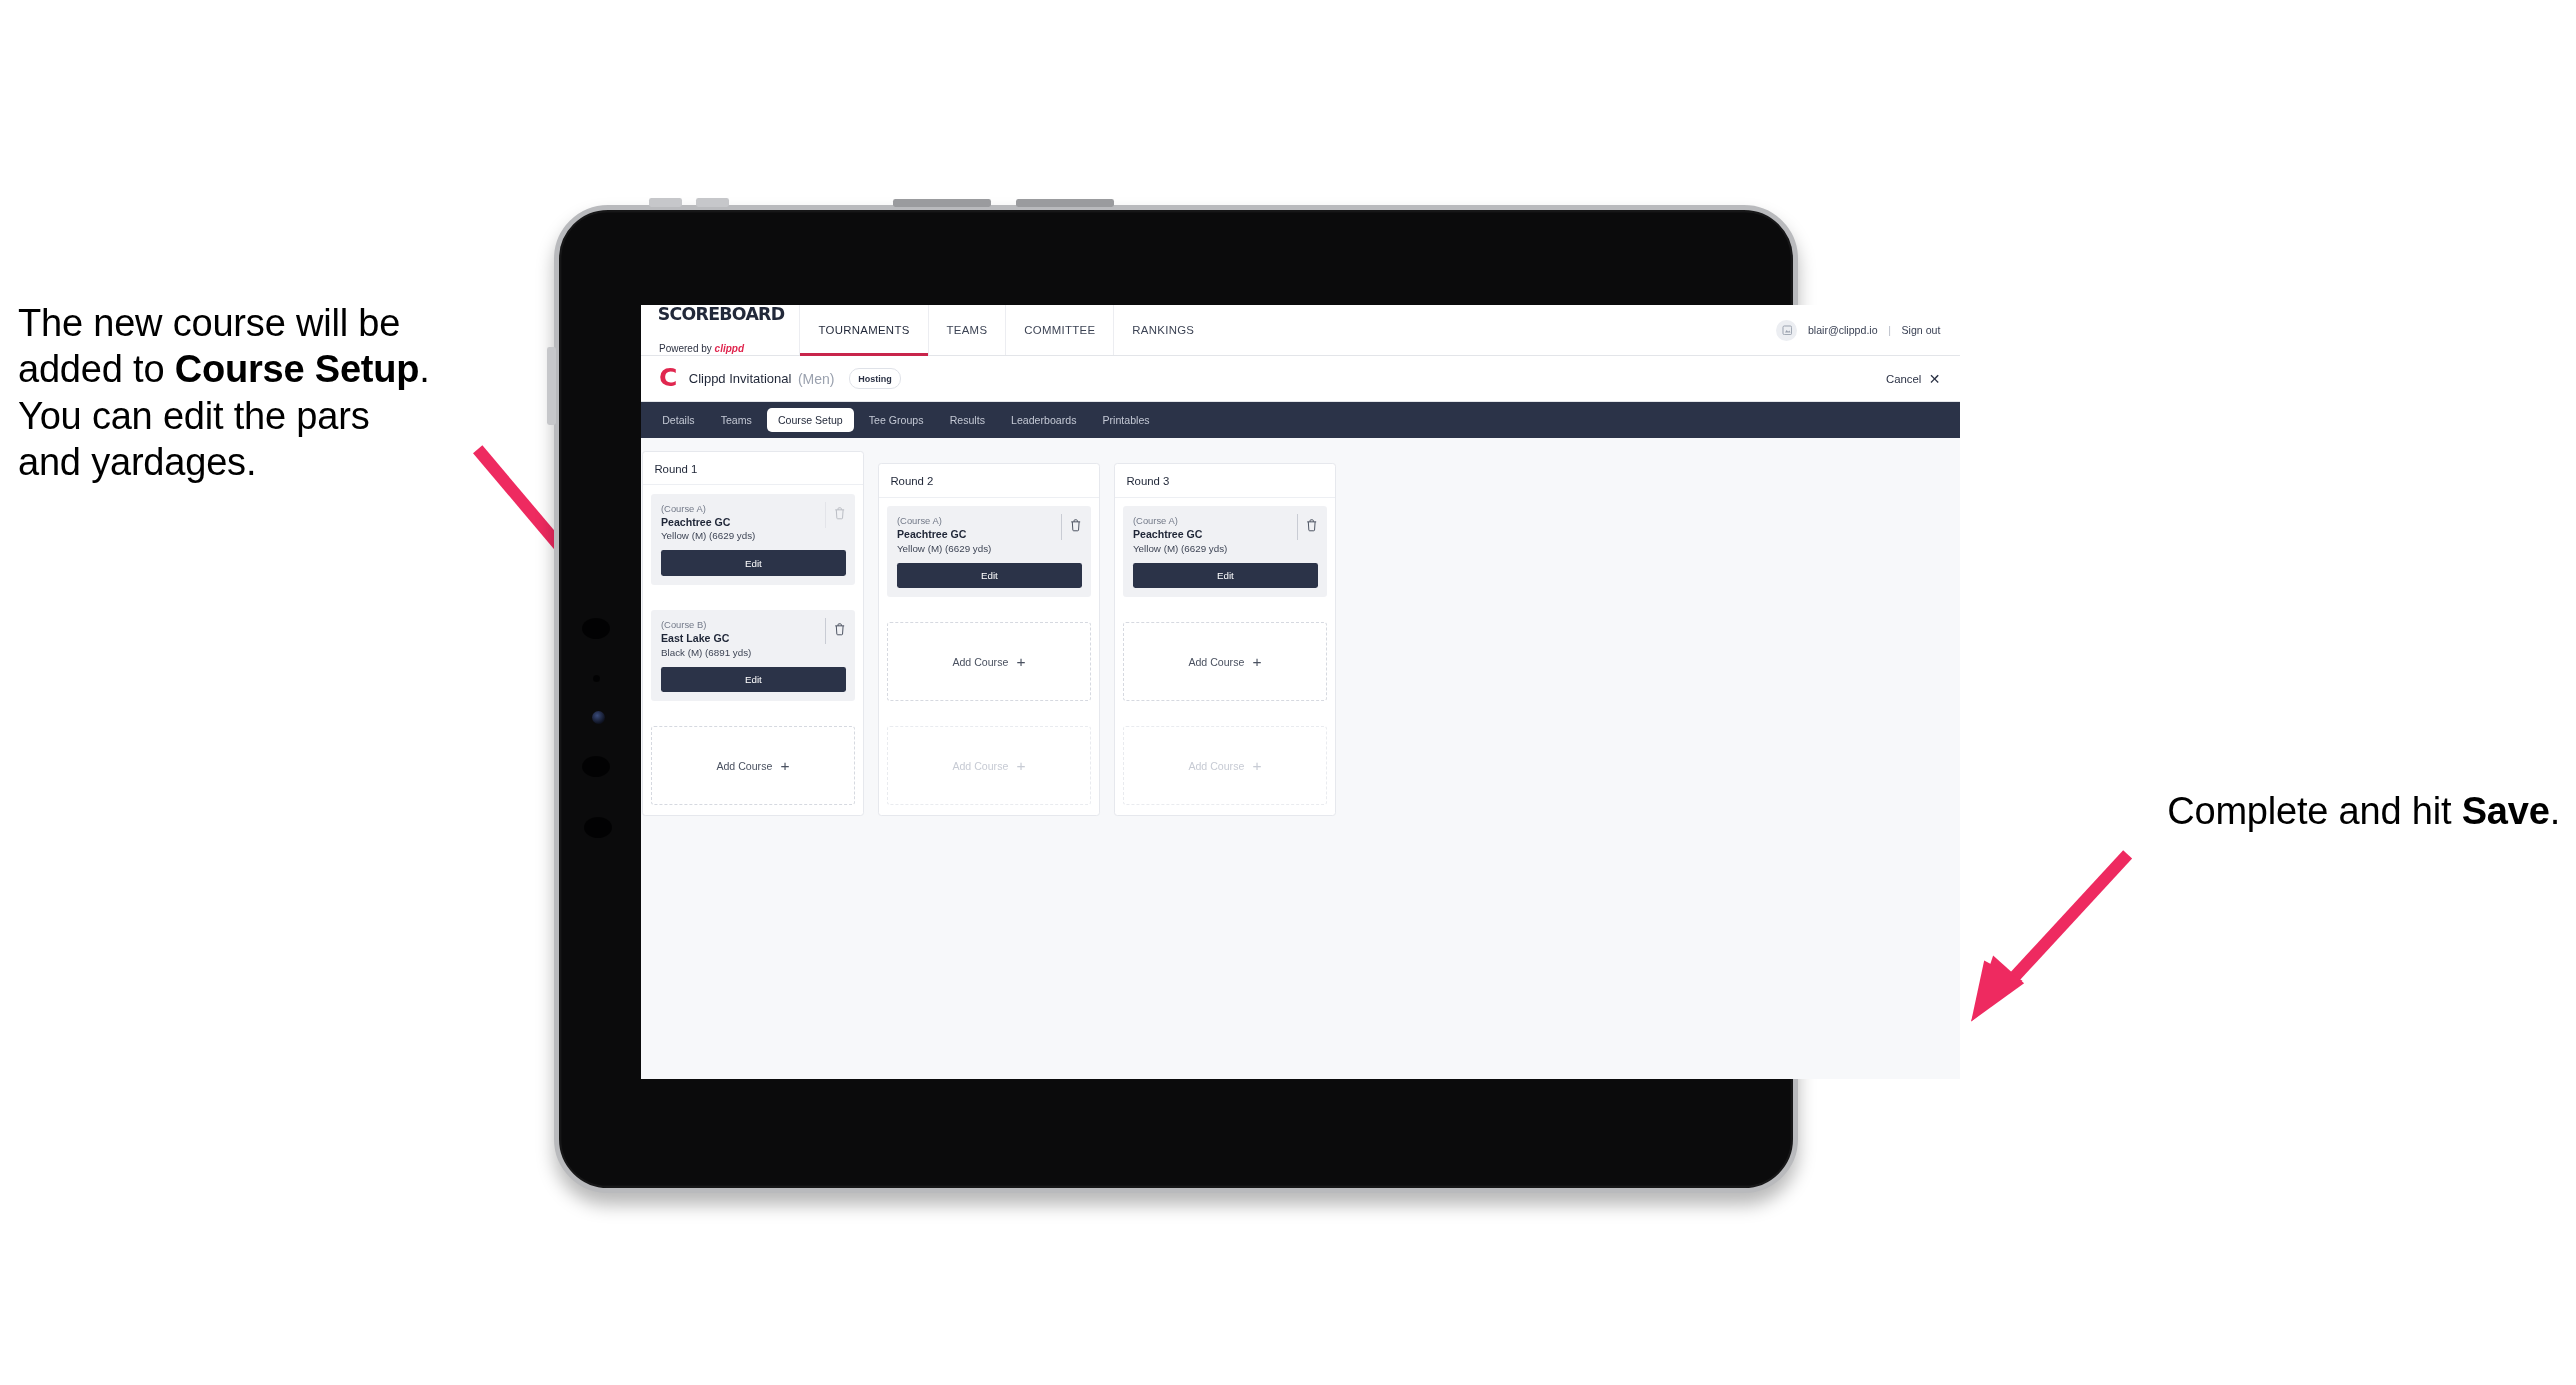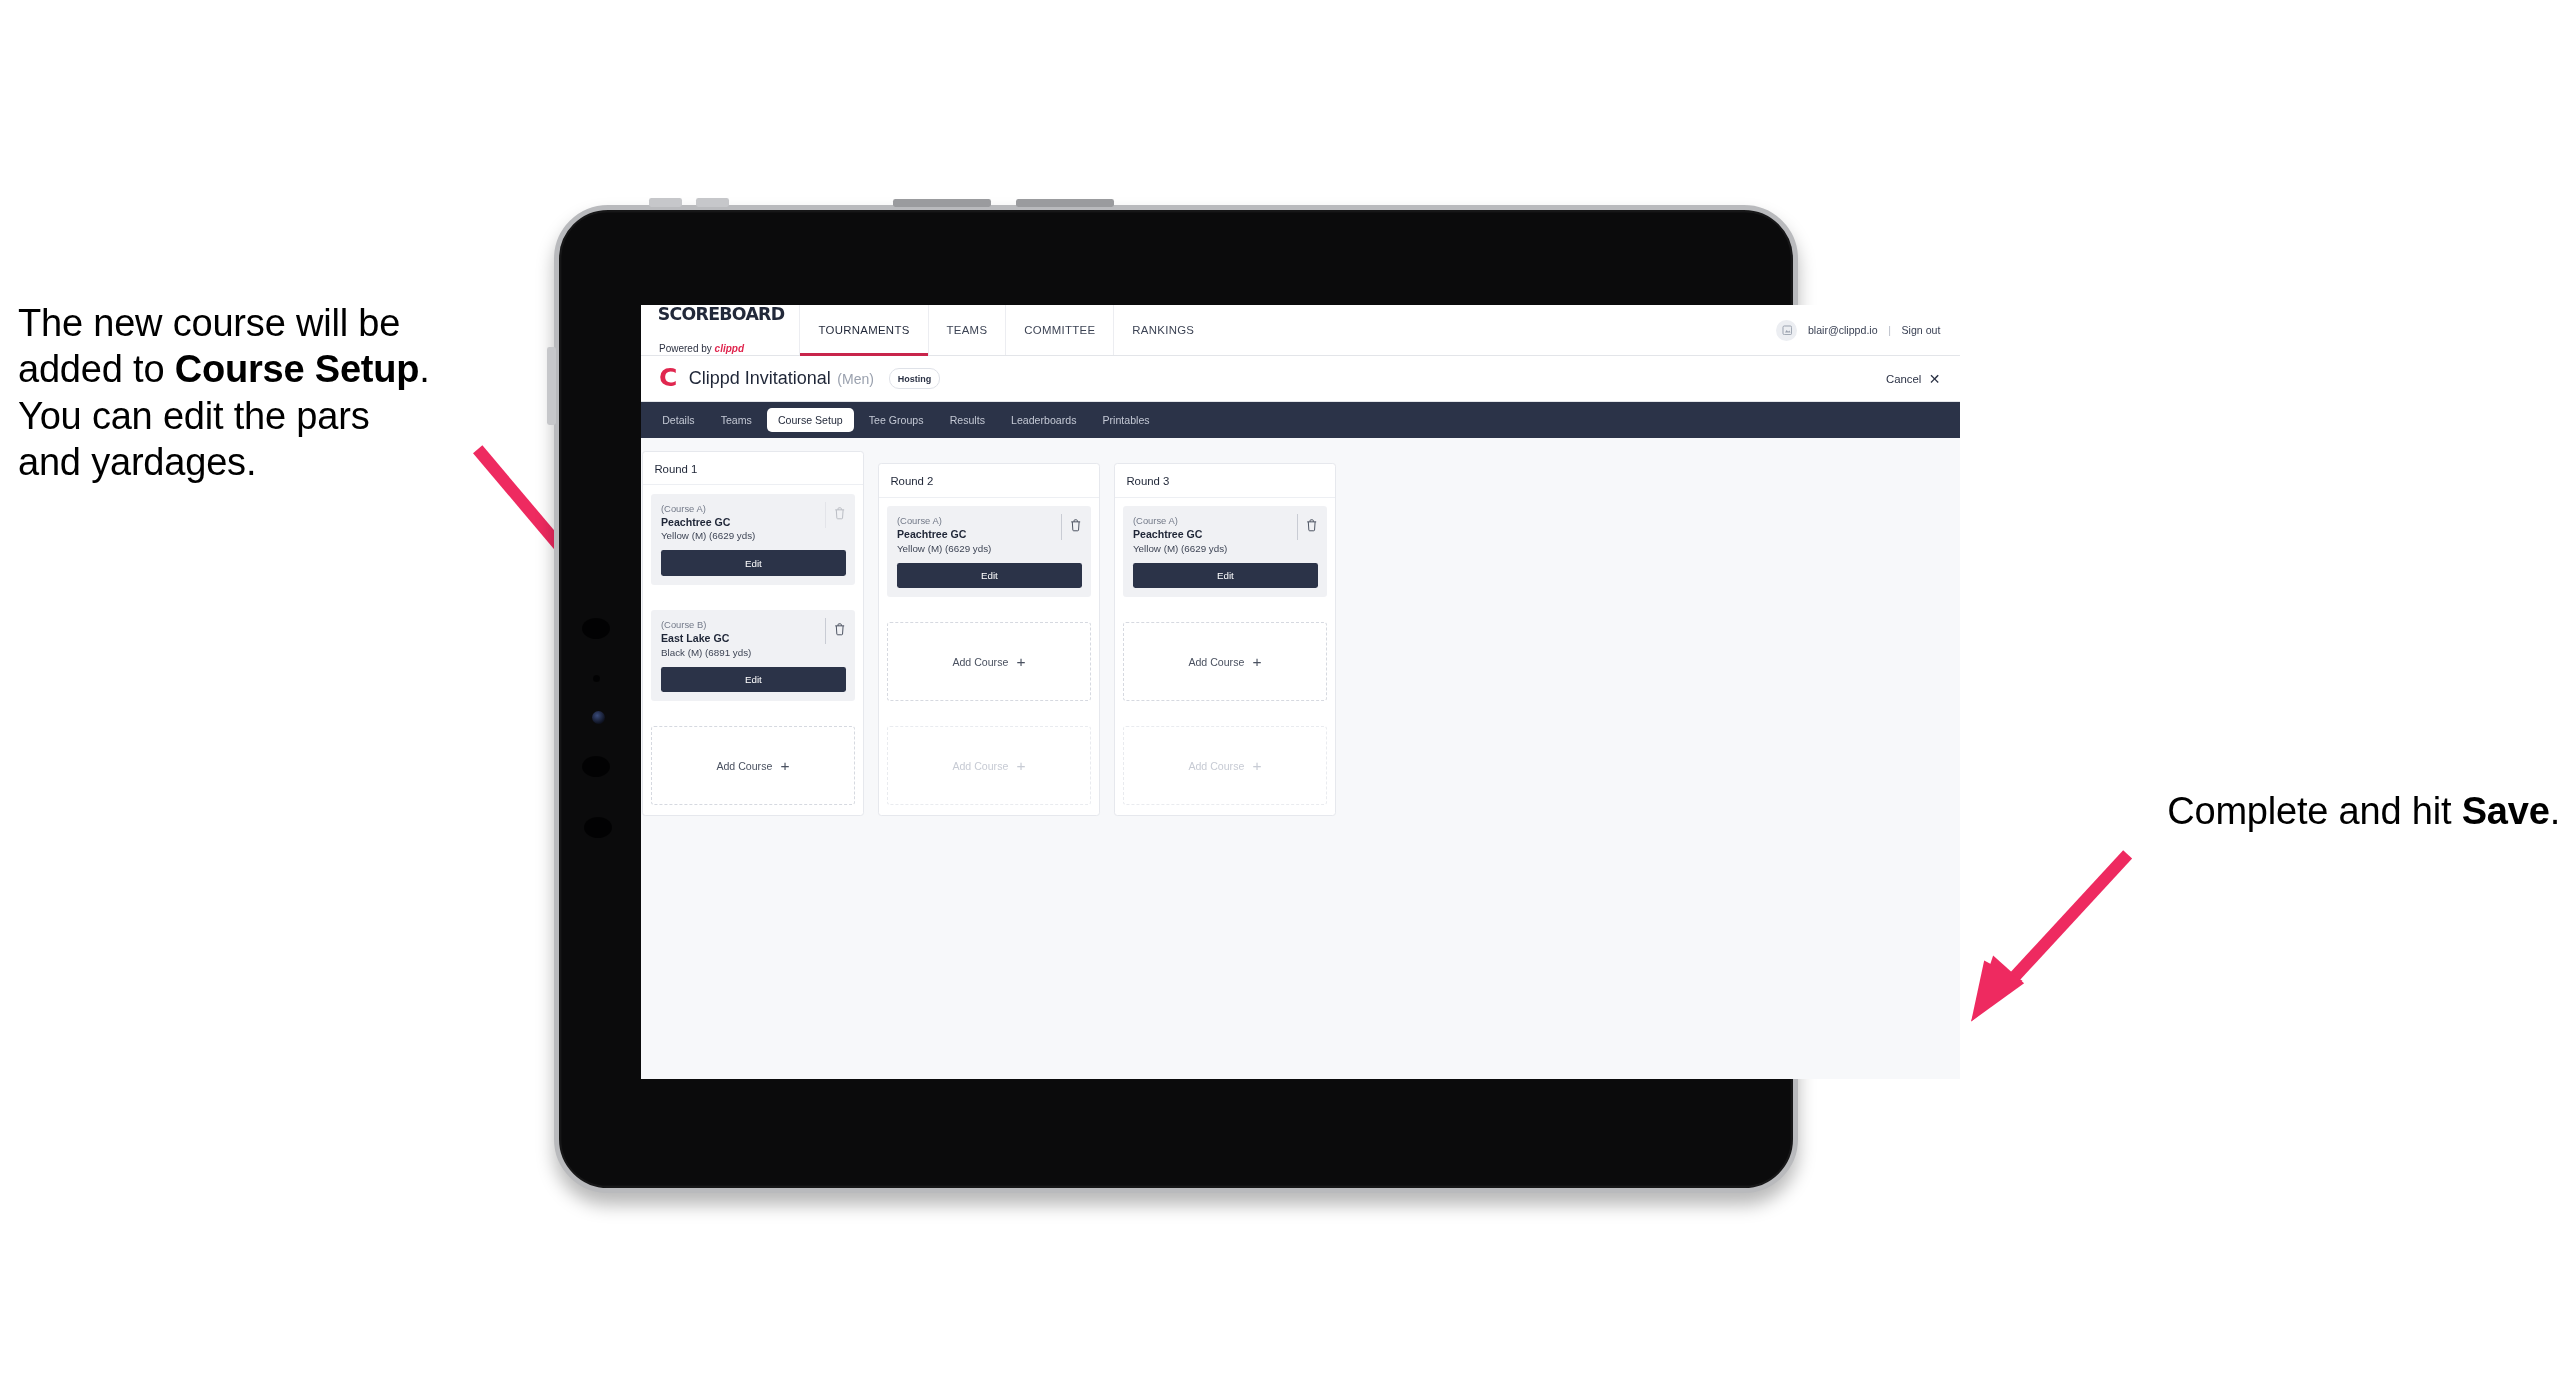--- a/index.html
+++ b/index.html
@@ -170,21 +170,21 @@
   }
   #clippd-c {
     font-family: "DejaVu Sans", sans-serif;
     font-weight: 700;
     font-size: 25px;
     color: #e0274f;
     line-height: 1;
     margin-right: 11.4px;
     margin-top: -2.4px;
   }
-  #tourn-name { font-size: 18px; color: #1f2637; }
+  #tourn-name { font-size: 13px; color: #1f2637; }
   #tourn-gender { font-size: 14px; color: #9aa1ae; margin-left: 6.5px; text-align: right; }
   #hosting-badge {
     margin-left: 14.7px;
     font-size: 9px;
     font-weight: 700;
     color: #2b3245;
     border: 0.8px solid #dfe2e8;
     border-radius: 10px;
     padding: 4.9px 8.2px;
     background: #fff;

